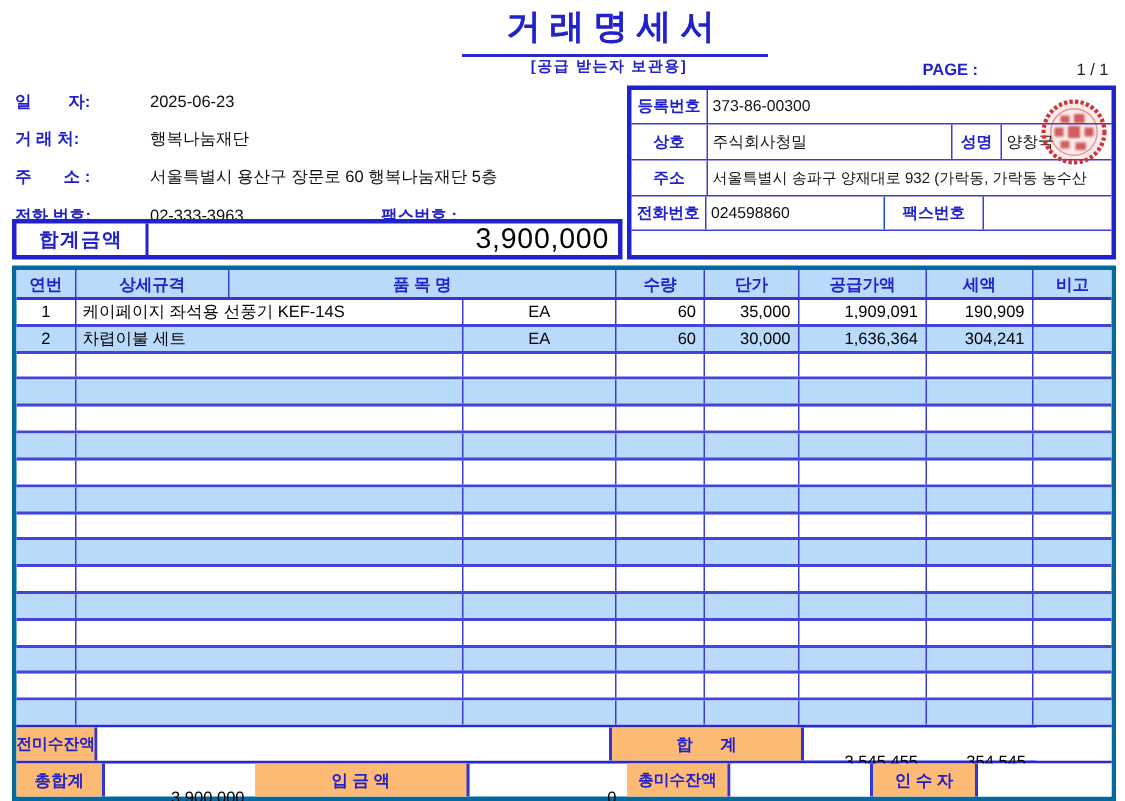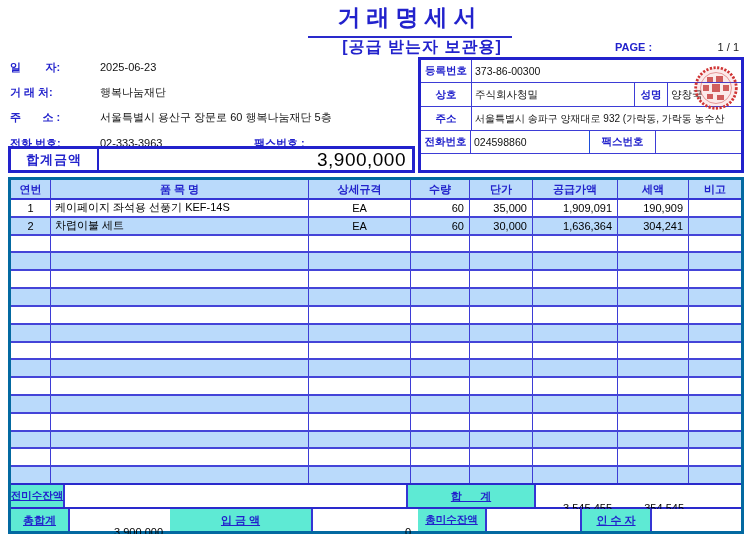--- a/index.html
+++ b/index.html
@@ -9,22 +9,22 @@
     color:#111;overflow:hidden;
   }
 
   
   .doc-title{
     position:absolute;left:308px;top:2px;width:204px;text-align:center;
     font-size:23px;font-weight:bold;letter-spacing:6px;color:#2222cc;
     padding-bottom:3px;border-bottom:2px solid #2a2acc;
   }
   .doc-subtitle{
-    position:absolute;left:320px;top:37px;width:204px;text-align:center;
-    font-size:16px;font-weight:bold;color:#2222cc;letter-spacing:1px;
+    position:absolute;left:304px;top:37px;width:204px;text-align:center;
+    font-size:10px;font-weight:bold;color:#2222cc;letter-spacing:1px;
   }
   .page-line{
     position:absolute;left:615px;top:41px;width:124px;display:flex;
     justify-content:space-between;font-size:11px;
   }
   .page-line .lab{color:#2222cc;font-weight:bold;}
   .page-line .val{color:#222;}
 
   
   .info-row{position:absolute;left:10px;font-size:11px;display:flex;align-items:baseline;}
@@ -87,21 +87,21 @@
   .cell.last{border-right:none;flex:1;}
 
   
   .frow{display:flex;height:22px;border-top:2px solid #2a2acc;}
   .fcell{
     box-sizing:border-box;font-size:11px;display:flex;align-items:center;
     border-right:2px solid #3535d4;
   }
   .fcell:last-child{border-right:none;}
   .fcell.blue-fill{
-    background:#5eead4;color:#2222cc;font-weight:bold;justify-content:center;white-space:pre;text-decoration:underline;
+    background:#fdba74;color:#2222cc;font-weight:bold;justify-content:center;white-space:pre;
   }
   .fcell.num{justify-content:flex-end;padding-right:5px;color:#000;margin-top:23px;}
   .fcell.blank{background:#fff;}
 </style>
 </head>
 <body>
 
 <div class="sheet">
 
   <div class="doc-title">거래명세서</div>
@@ -172,22 +172,22 @@
         <rect x="31" y="20" width="6" height="6"></rect>
           <rect x="15" y="29" width="6" height="5"></rect>
         <rect x="25" y="30" width="7" height="5"></rect>
       </g>
     </svg>
   </div>
 
   <div class="dtable">
     <div class="thead">
         <div class="cell " style="width: 40px;">연번</div>
+        <div class="cell " style="width: 102px;">상세규격</div>
         <div class="cell " style="width: 258px;">품 목 명</div>
-        <div class="cell " style="width: 102px;">상세규격</div>
         <div class="cell " style="width: 59px;">수량</div>
         <div class="cell " style="width: 63px;">단가</div>
         <div class="cell " style="width: 85px;">공급가액</div>
         <div class="cell " style="width: 71px;">세액</div>
         <div class="cell last">비고</div>
       </div>
     <div class="tbody">
         <div class="trow">
           <div class="cell c" style="width: 40px;">1</div>
           <div class="cell l" style="width: 258px;">케이페이지 좌석용 선풍기 KEF-14S</div>

